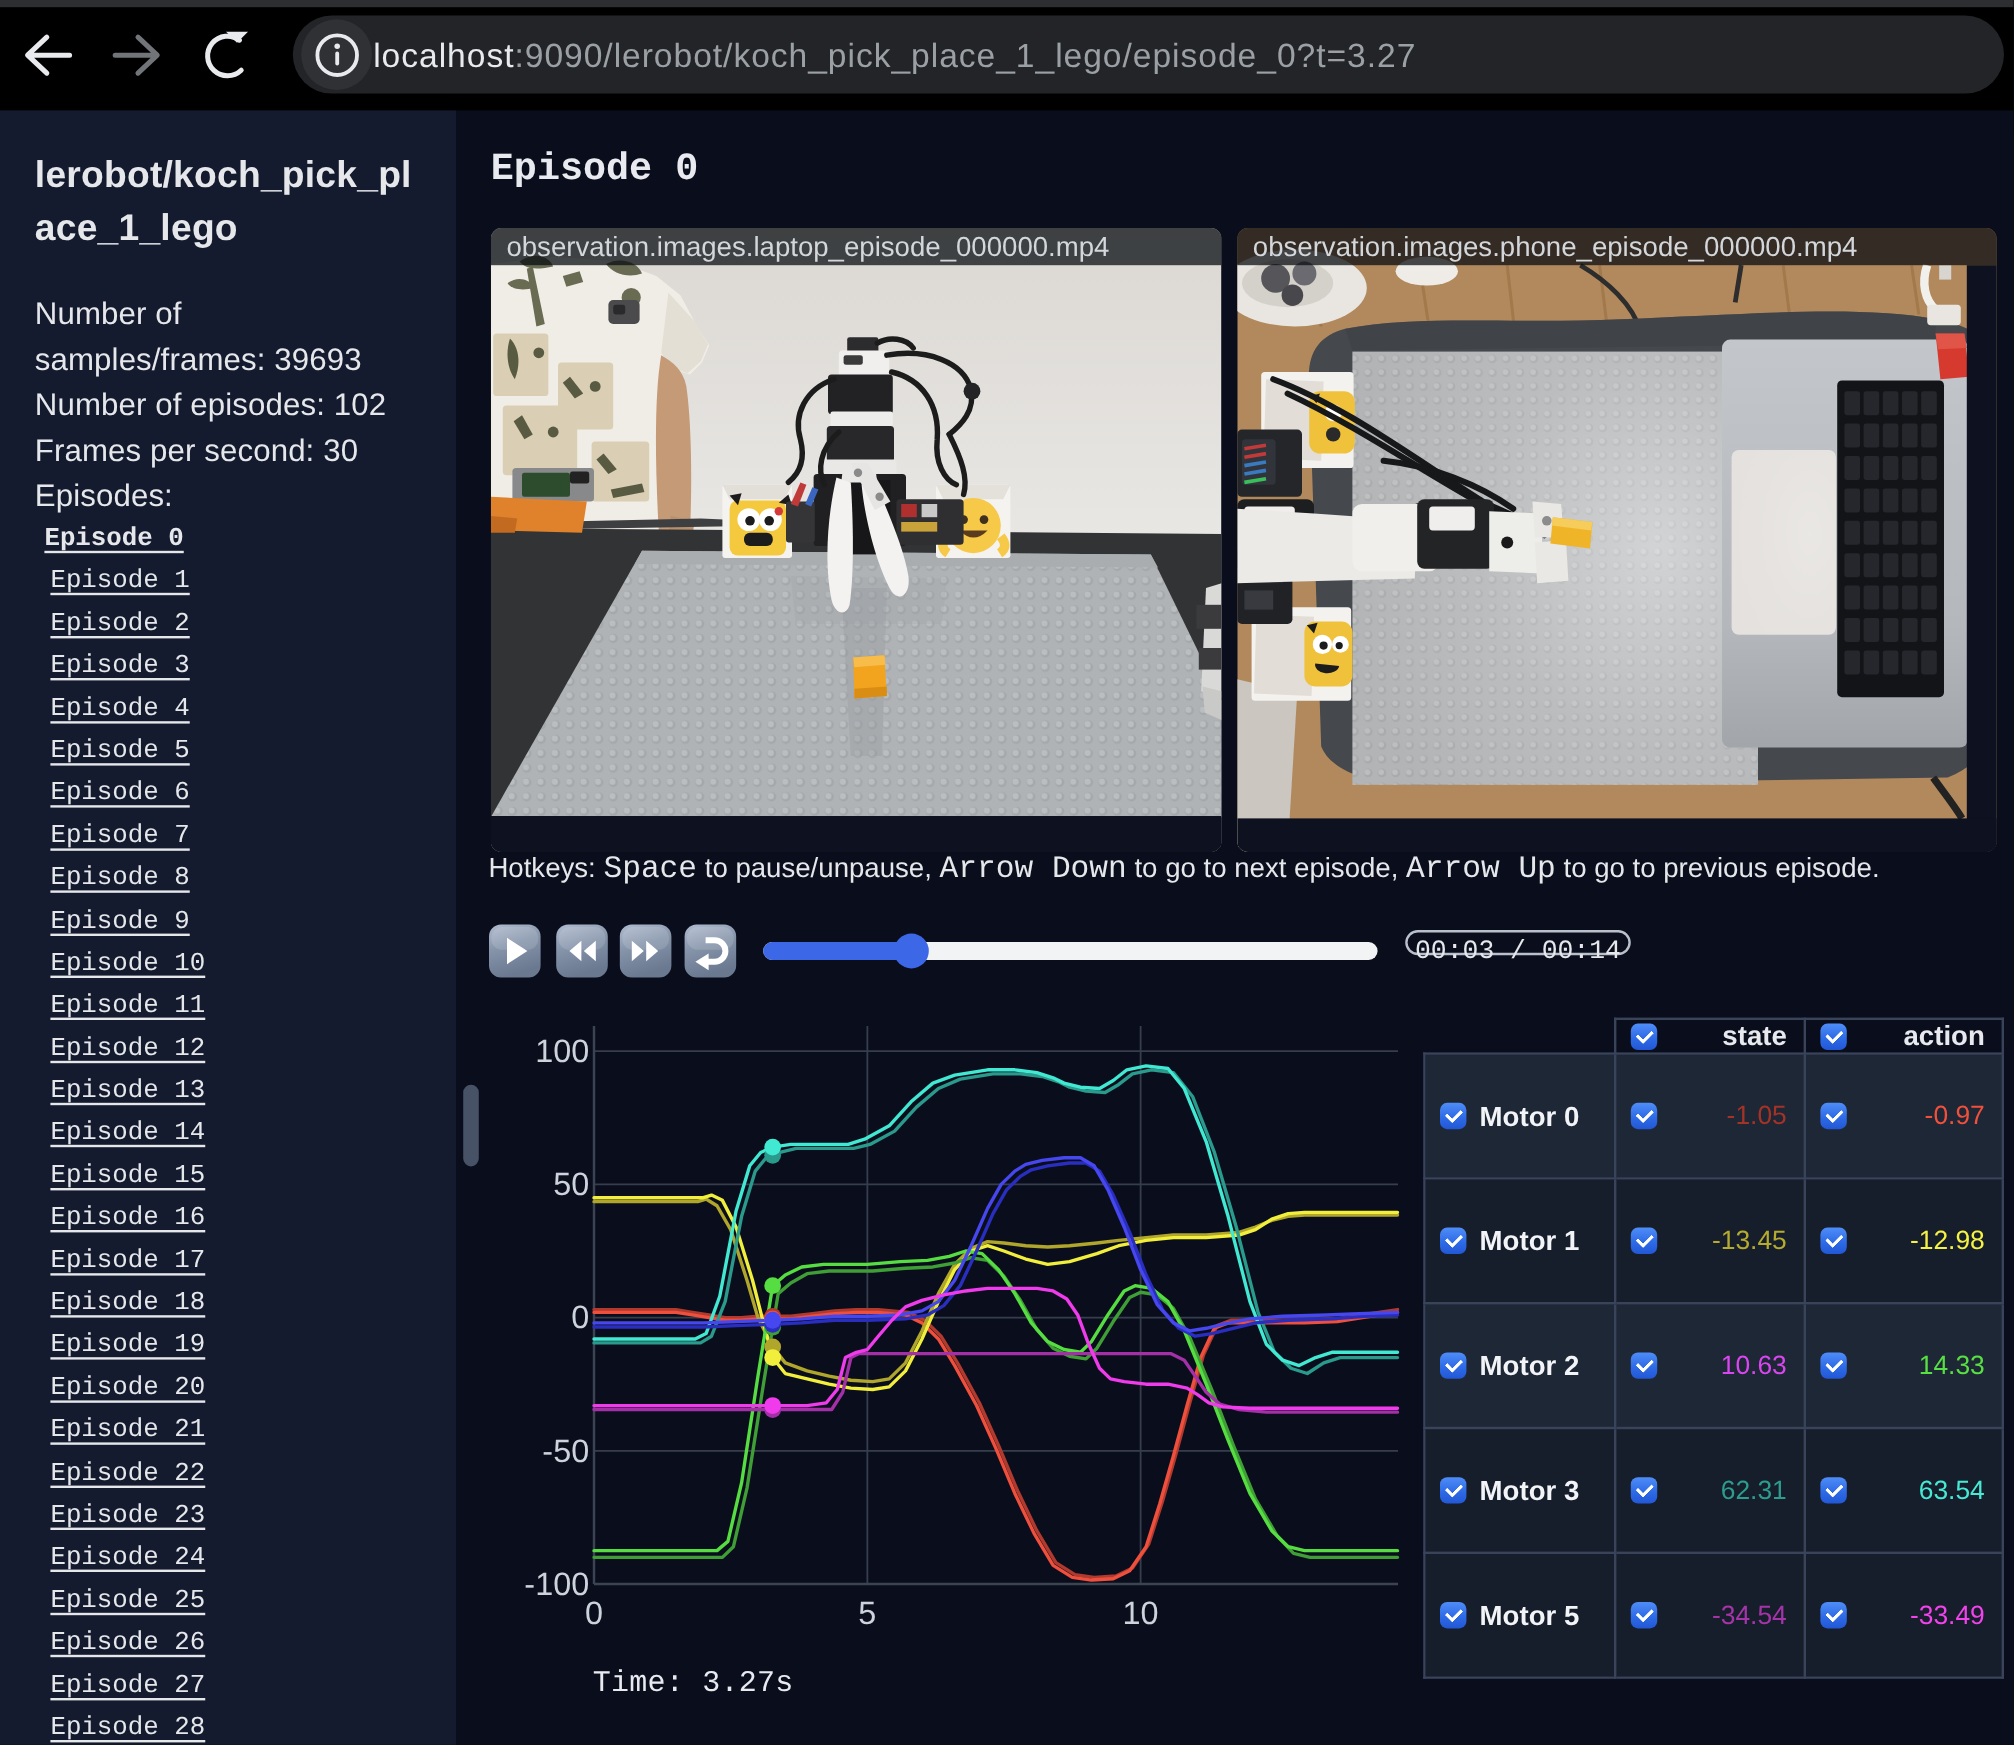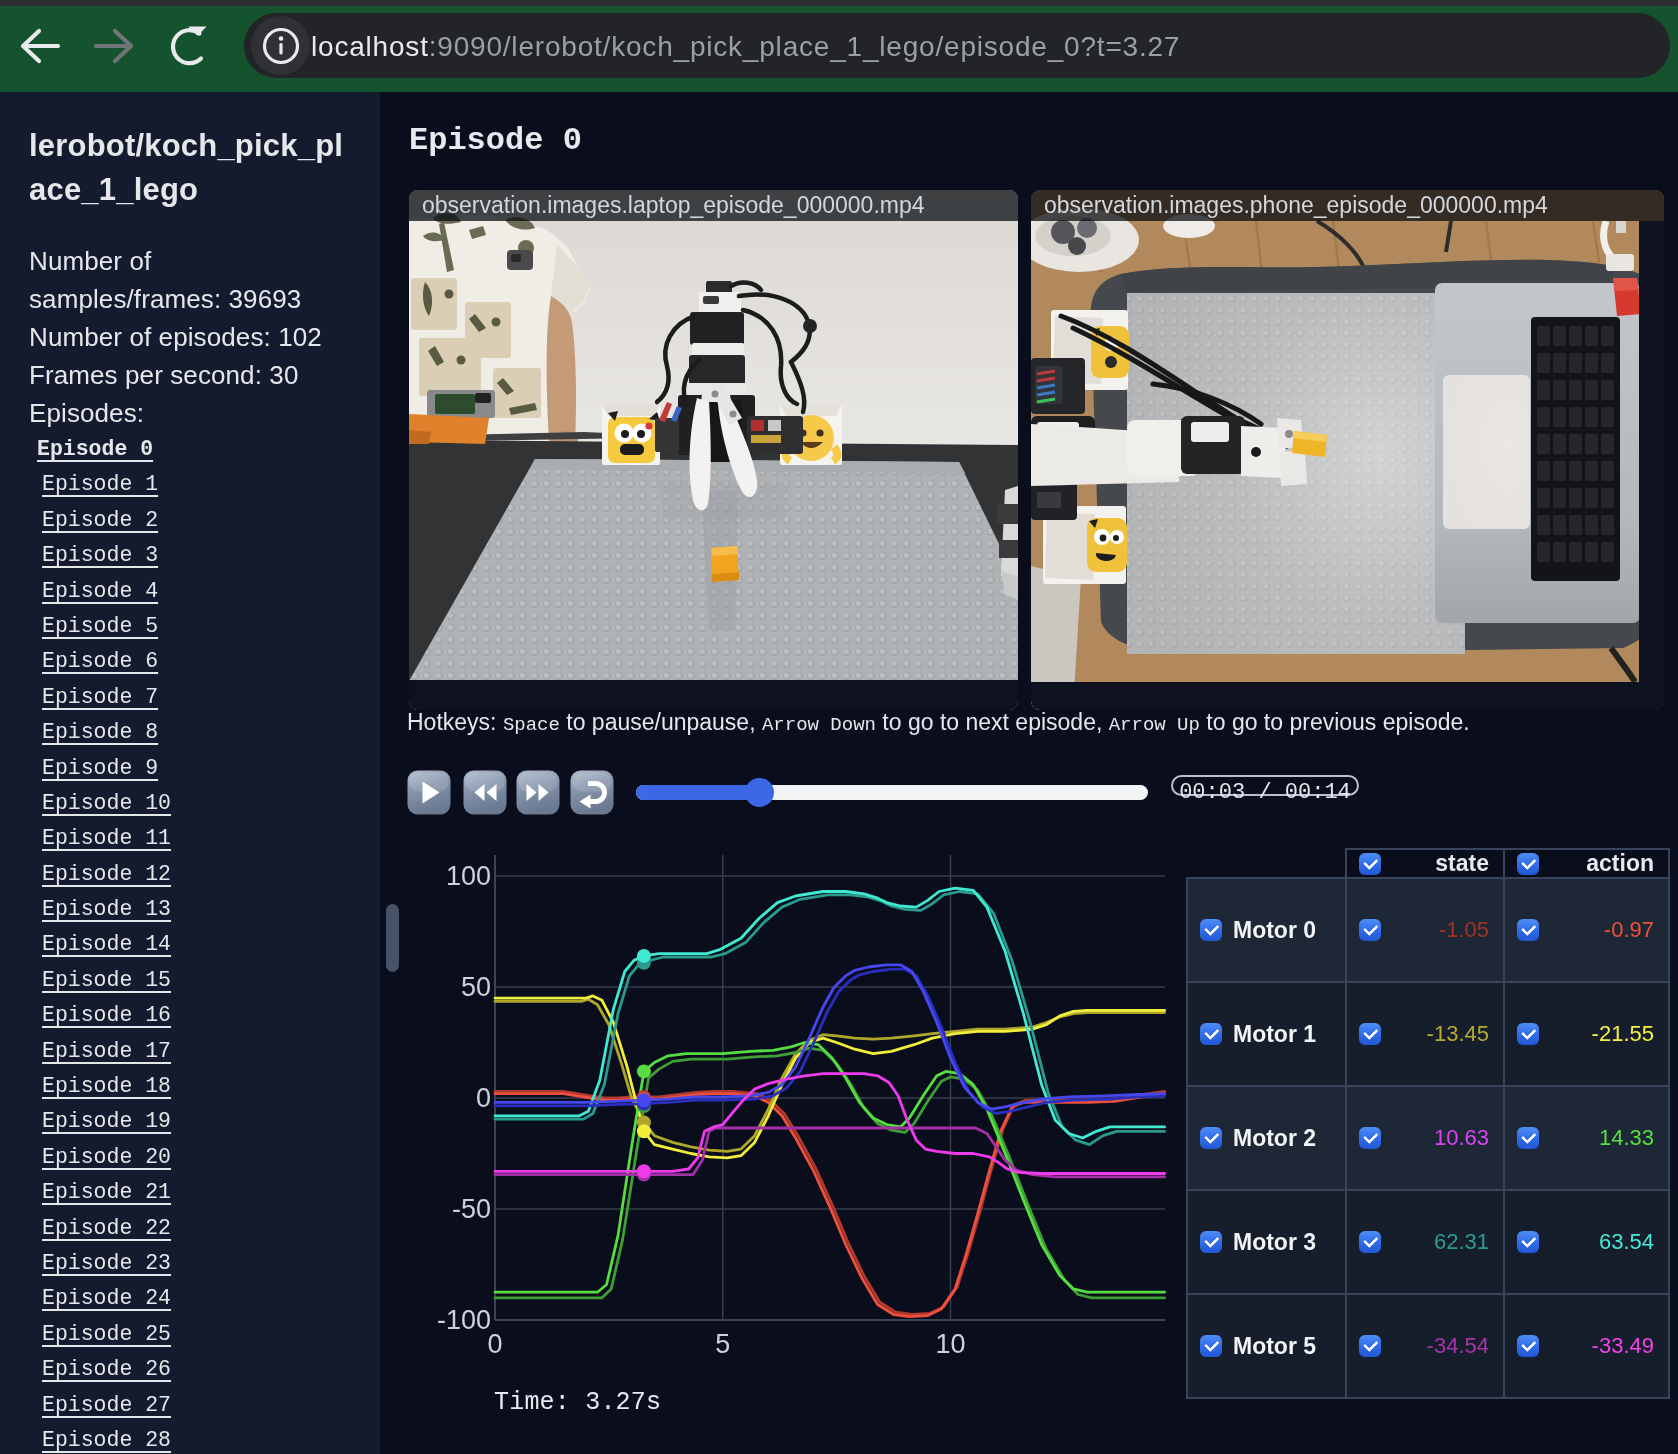--- a/index.html
+++ b/index.html
@@ -1,19 +1,19 @@
 <!DOCTYPE html>
 <html><head>
 <meta charset="utf-8">
 <style>
   * { margin:0; padding:0; box-sizing:border-box; }
   html,body { width:1678px; height:1454px; overflow:hidden; }
   body { background:#0a0e1c; font-family:"Liberation Sans",sans-serif; }
   .mono { font-family:"Liberation Mono",monospace; }
-  #chrome { position:absolute; left:0; top:0; width:1678px; height:112px; background:#14532d; }
+  #chrome { position:absolute; left:0; top:0; width:1678px; height:112px; background:#000000; }
   #chrome .topstrip { position:absolute; top:0; left:0; right:0; height:6px; background:#2d2e32; }
   #urlbar { position:absolute; left:244px; top:13px; width:1426px; height:65px; border-radius:33px; background:#232428; }
   #urlcirc { position:absolute; left:251px; top:16px; width:59px; height:59px; border-radius:50%; background:#303135; }
   #urltext { position:absolute; left:311px; top:31px; font-size:28px; color:#9ba0a5; white-space:nowrap; letter-spacing:0.8px; }
   #urltext b { color:#e8eaed; font-weight:normal; }
   #sidebar { position:absolute; left:0; top:92px; width:380px; height:1362px; background:#141b2e; color:#e5e7eb; padding:0 28px 0 29px; overflow:hidden; }
   #sidebar h1 { font-size:31px; font-weight:bold; line-height:44px; margin-top:32px; margin-bottom:30px; width:320px; word-break:break-all; letter-spacing:0.2px; }
   #sidebar .stats { font-size:26px; line-height:38px; letter-spacing:0.1px; }
   #sidebar ul { list-style:none; margin-left:13px; margin-top:5px; }
   #sidebar li { height:35.4px; }
@@ -21,21 +21,21 @@
   #sidebar li.cur { margin-left:-5px; }
   #sidebar li.cur a { font-weight:bold; }
   #scrollpill { position:absolute; left:386px; top:904px; width:13px; height:68px; border-radius:7px; background:#475266; z-index:30; }
   #main { position:absolute; left:380px; top:92px; width:1298px; height:1362px; background:#0a0e1c; color:#e5e7eb; }
   #eptitle { position:absolute; left:29px; top:30px; font-size:32px; font-weight:bold; font-family:"Liberation Mono",monospace; color:#e8eaf0; }
   .vid { position:absolute; top:98px; height:520px; border-radius:9px; overflow:hidden; }
   #vid1 { left:29px; width:609px; }
   #vid2 { left:651px; width:633px; }
   .vid svg { display:block; }
   #hotkeys { position:absolute; left:27px; top:617px; font-size:23px; color:#e5e7eb; white-space:nowrap; }
-  #hotkeys .mono { font-size:19px; }
+  #hotkeys .mono { font-size:26px; }
   #controls { position:absolute; left:27px; top:676px; height:52px; width:1100px; }
   .ebtn { position:absolute; top:2px; width:44px; height:45px; }
   #slider-track { position:absolute; left:229px; top:17px; width:512px; height:15px; border-radius:8px; background:#f2f3f5; }
   #slider-fill { position:absolute; left:0; top:0; width:123px; height:15px; border-radius:8px 0 0 8px; background:#3c68e8; }
   #slider-thumb { position:absolute; left:109px; top:-7px; width:29px; height:29px; border-radius:50%; background:#3c68e8; }
   #timepill { position:absolute; left:764px; top:7px; width:188px; height:21px; border:2px solid #b9c0cc; border-radius:18px; font-family:"Liberation Mono",monospace; font-size:22px; color:#e5e7eb; text-align:center; line-height:31px; white-space:nowrap; }
   #chart { position:absolute; left:10px; top:753px; width:790px; height:575px; }
   #timelabel { position:absolute; left:114px; top:1296px; font-size:25px; font-family:"Liberation Mono",monospace; color:#e8eaf0; letter-spacing:0.2px; }
   #dtable { position:absolute; left:806px; top:756px; border-collapse:collapse; font-size:22px; color:#e7e9ee; table-layout:fixed; width:482px; }
   #dtable td, #dtable th { border:2px solid #39435a; overflow:hidden; }
@@ -558,21 +558,21 @@
           </td>
           <td>
             <div class="cellflex">
               <span class="cb"></span>
               <span style="color:#b5ab2e">-13.45</span>
             </div>
           </td>
           <td>
             <div class="cellflex">
               <span class="cb"></span>
-              <span style="color:#f5f243">-21.55</span>
+              <span style="color:#f5f243">-12.98</span>
             </div>
           </td>
         </tr>
       <tr class="odd">
           <td>
             <div class="cellflex">
               <span class="cb"></span>
               <span class="mot">Motor 2</span>
             </div>
           </td>

